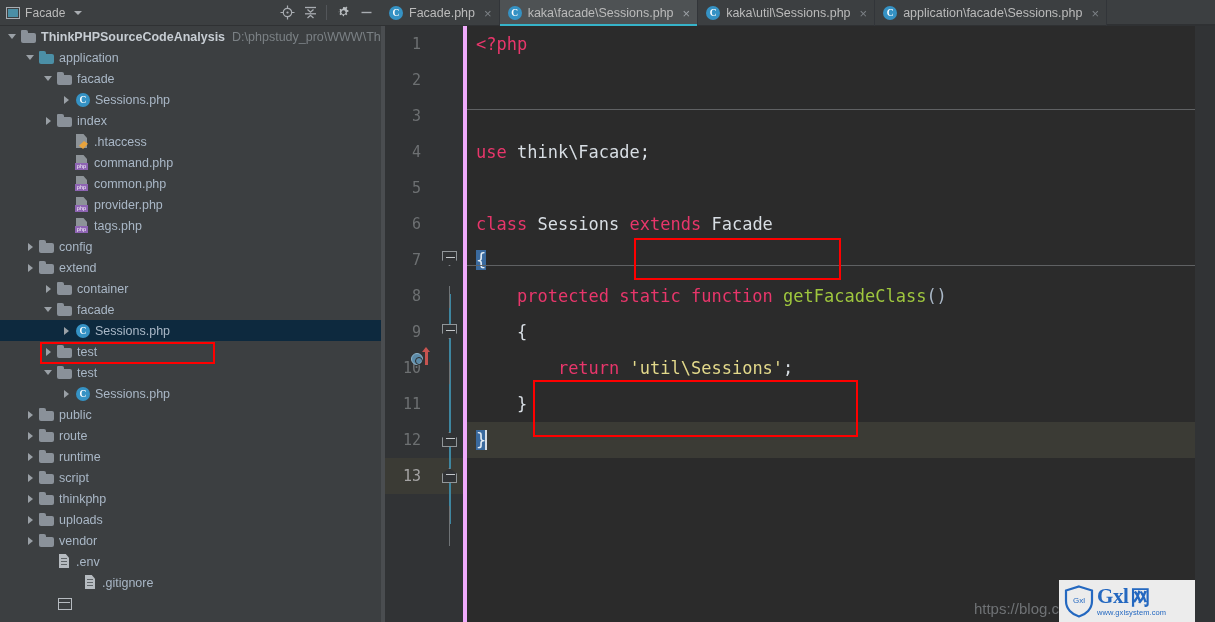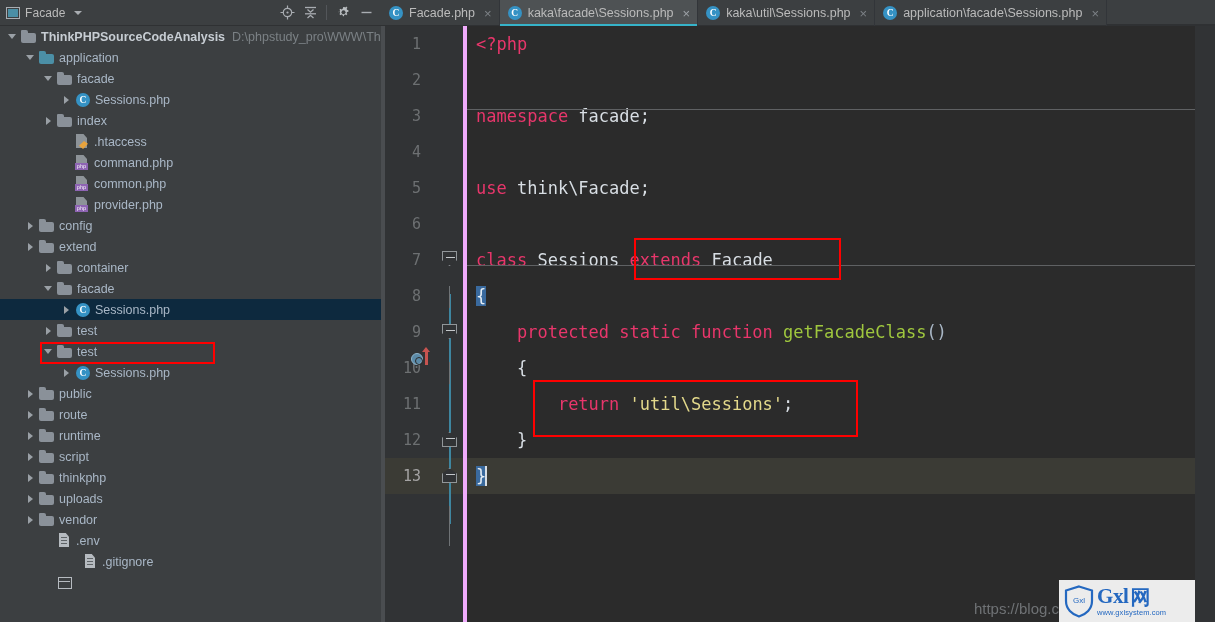--- a/index.html
+++ b/index.html
@@ -404,20 +404,25 @@
           <div class="trow" style="padding-left: 60px;">
             <span class="twist none"></span>
             <span class="phpicon"></span>
             <span class="tlabel">common.php</span>
           </div>
           <div class="trow" style="padding-left: 60px;">
             <span class="twist none"></span>
             <span class="phpicon"></span>
             <span class="tlabel">provider.php</span>
           </div>
+          <div class="trow" style="padding-left: 60px;">
+            <span class="twist none"></span>
+            <span class="phpicon"></span>
+            <span class="tlabel">tags.php</span>
+          </div>
           <div class="trow" style="padding-left: 24px;">
             <span class="twist closed"></span>
             <span class="folder gray">
               <i></i>
             </span>
             <span class="tlabel">config</span>
           </div>
           <div class="trow" style="padding-left: 24px;">
             <span class="twist closed"></span>
             <span class="folder gray">
@@ -600,21 +605,20 @@
           <div class="fold-mk up" style="top:442px;">
               <i></i>
             </div>
         </div>
       </div>
 
       <div class="code-area">
         <div id="code-lines">
             <div class="cline"><span class="kw">&lt;?php</span></div>
             <div class="cline"></div>
-            <div class="cline"><span class="kw">namespace</span><span class="plain"> facade;</span></div>
             <div class="cline"></div>
             <div class="cline"><span class="kw">use</span><span class="plain"> think\Facade;</span></div>
             <div class="cline"></div>
             <div class="cline"><span class="kw">class</span><span class="plain"> Sessions </span><span class="kw">extends</span><span class="plain"> Facade</span></div>
             <div class="cline"><span class="brace-hl">{</span></div>
             <div class="cline"><span class="plain">    </span><span class="kw">protected static function</span><span class="plain"> </span><span class="fn">getFacadeClass</span><span class="paren">()</span></div>
             <div class="cline"><span class="plain">    {</span></div>
             <div class="cline"><span class="plain">        </span><span class="kw">return</span><span class="plain"> </span><span class="str">'util\Sessions'</span><span class="plain">;</span></div>
             <div class="cline"><span class="plain">    }</span></div>
             <div class="cline cur"><span class="brace-hl">}</span><span class="caret"></span></div>

